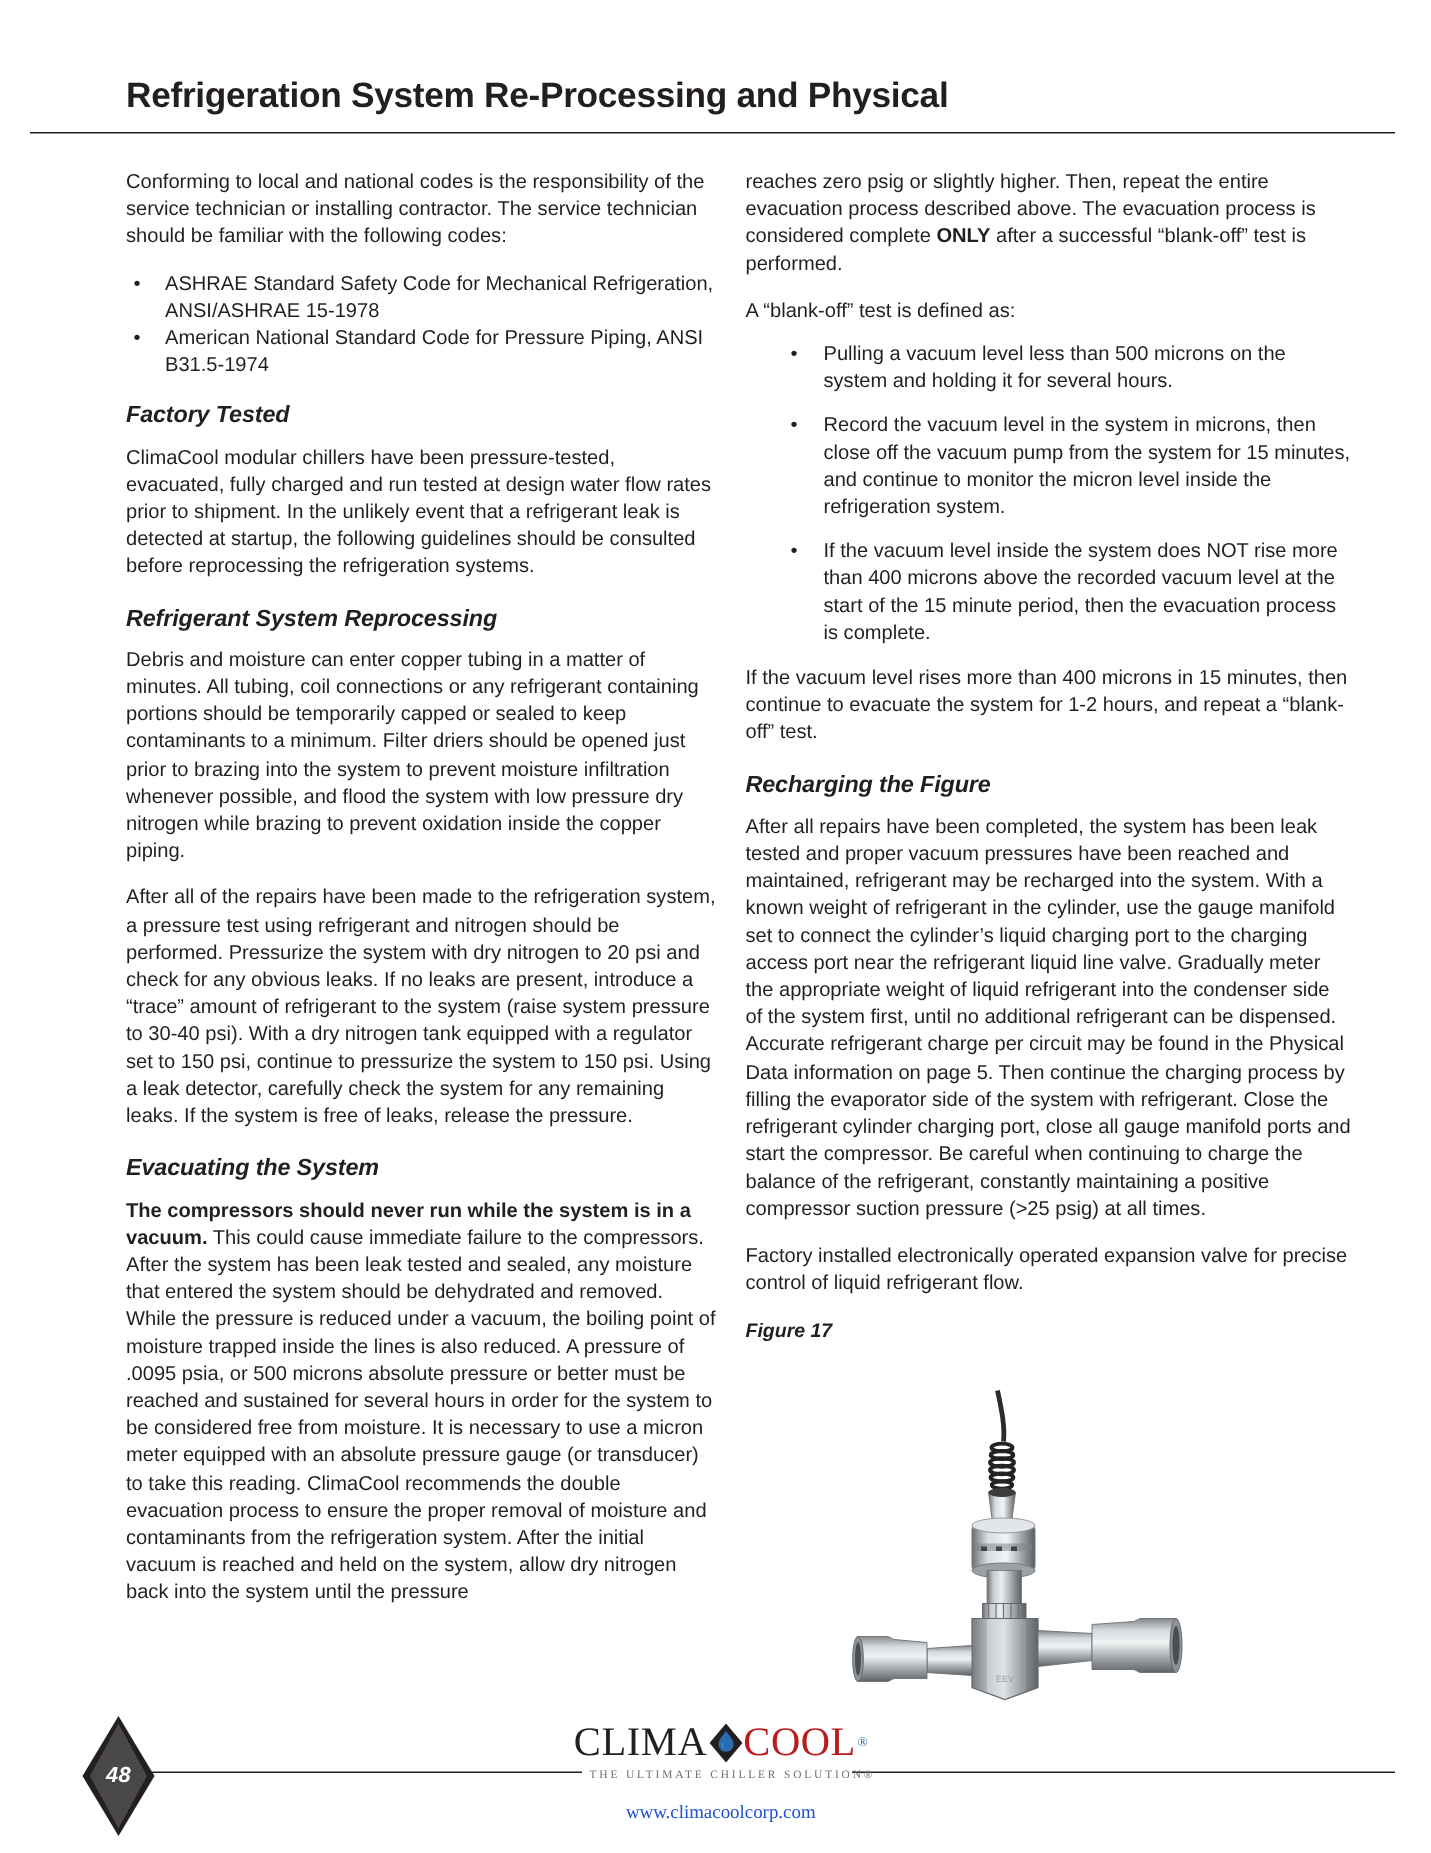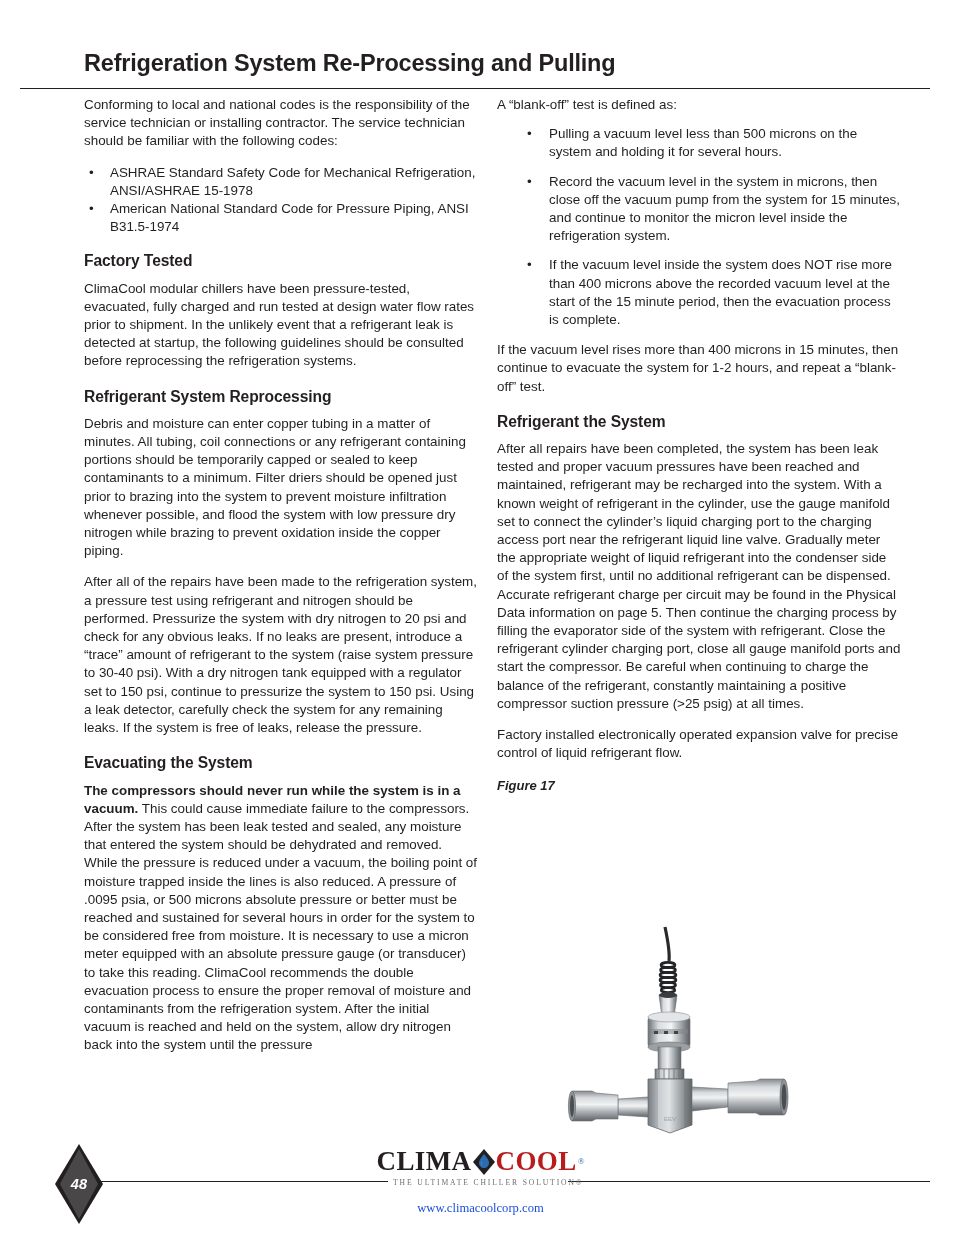--- a/index.html
+++ b/index.html
@@ -31,40 +31,41 @@
     left: 20px;
     top: 88px;
     width: 910px;
     height: 0;
     border-top: 1.4px solid #231f20;
   }
 
   
   .col {
     position: absolute;
-    top: 96px;
+    top: 112px;
     font-size: 13.4px;
     line-height: 18.2px;
     color: #231f20;
   }
   .col-left  { left: 84px;  width: 394px; }
   .col-right { left: 497px; width: 404px; }
 
   p.body {
     margin: 0 0 13px 0;
     text-align: left;
   }
   p.body.tight { margin-bottom: 11px; }
 
   h2.section {
     font-size: 15.6px;
     font-weight: bold;
     margin: 17px 0 9px 0;
     letter-spacing: -0.1px;
     color: #231f20;
+    font-style: italic;
   }
   h2.section.first { margin-top: 16px; }
 
   
   ul.bullets {
     list-style: none;
     margin: 0 0 12px 0;
     padding: 0;
   }
   ul.bullets li {
@@ -147,21 +148,21 @@
   }
   .logo-main {
     display: flex;
     align-items: center;
     justify-content: center;
     line-height: 1;
   }
   .logo-clima, .logo-cool {
     font-family: "Liberation Serif", serif;
     font-size: 27px;
-    font-weight: bold;
+    font-weight: normal;
     letter-spacing: 0.4px;
   }
   .logo-clima { color: #231f20; }
   .logo-cool  { color: #b91c1c; }
   .logo-reg {
     font-family: "Liberation Serif", serif;
     font-size: 9px;
     color: #2a6cb0;
     vertical-align: super;
     margin-left: 1px;
@@ -184,21 +185,21 @@
     font-family: "Liberation Serif", serif;
     font-size: 12.6px;
     color: #1d4ed8;
     margin-top: 14px;
     white-space: nowrap;
   }
 </style>
 </head>
 <body>
 
-<div class="page-title">Refrigeration System Re-Processing and Pulling</div>
+<div class="page-title">Refrigeration System Re-Processing and Physical</div>
 <div class="title-rule"></div>
 
 <div class="col col-left">
 
   <p class="body">Conforming to local and national codes is the responsibility of the service technician or installing contractor. The service technician should be familiar with the following codes:</p>
 
   <ul class="bullets">
     <li>
       <span class="dot">•</span>
       <span>ASHRAE Standard Safety Code for Mechanical Refrigeration, ANSI/ASHRAE 15-1978</span>
@@ -216,41 +217,42 @@
   <p class="body">Debris and moisture can enter copper tubing in a matter of minutes. All tubing, coil connections or any refrigerant containing portions should be temporarily capped or sealed to keep contaminants to a minimum. Filter driers should be opened just prior to brazing into the system to prevent moisture infiltration whenever possible, and flood the system with low pressure dry nitrogen while brazing to prevent oxidation inside the copper piping.</p>
   <p class="body">After all of the repairs have been made to the refrigeration system, a pressure test using refrigerant and nitrogen should be performed. Pressurize the system with dry nitrogen to 20 psi and check for any obvious leaks. If no leaks are present, introduce a “trace” amount of refrigerant to the system (raise system pressure to 30-40 psi). With a dry nitrogen tank equipped with a regulator set to 150 psi, continue to pressurize the system to 150 psi. Using a leak detector, carefully check the system for any remaining leaks. If the system is free of leaks, release the pressure.</p>
 
   <h2 class="section">Evacuating the System</h2>
   <p class="body"><strong>The compressors should never run while the system is in a vacuum.</strong><span> This could cause immediate failure to the compressors. After the system has been leak tested and sealed, any moisture that entered the system should be dehydrated and removed. While the pressure is reduced under a vacuum, the boiling point of moisture trapped inside the lines is also reduced. A pressure of .0095 psia, or 500 microns absolute pressure or better must be reached and sustained for several hours in order for the system to be considered free from moisture. It is necessary to use a micron meter equipped with an absolute pressure gauge (or transducer) to take this reading. ClimaCool recommends the double evacuation process to ensure the proper removal of moisture and contaminants from the refrigeration system. After the initial vacuum is reached and held on the system, allow dry nitrogen back into the system until the pressure</span></p>
 
 </div>
 
 <div class="col col-right">
 
+  <p class="body"><span>reaches zero psig or slightly higher. Then, repeat the entire evacuation process described above. The evacuation process is considered complete </span><strong>ONLY</strong><span> after a successful “blank-off” test is performed.</span></p>
 
   <p class="body tight">A “blank-off” test is defined as:</p>
 
   <ul class="bullets indented">
     <li>
       <span class="dot">•</span>
       <span>Pulling a vacuum level less than 500 microns on the system and holding it for several hours.</span>
     </li>
     <li>
       <span class="dot">•</span>
       <span>Record the vacuum level in the system in microns, then close off the vacuum pump from the system for 15 minutes, and continue to monitor the micron level inside the refrigeration system.</span>
     </li>
     <li>
       <span class="dot">•</span>
       <span>If the vacuum level inside the system does NOT rise more than 400 microns above the recorded vacuum level at the start of the 15 minute period, then the evacuation process is complete.</span>
     </li>
   </ul>
 
   <p class="body">If the vacuum level rises more than 400 microns in 15 minutes, then continue to evacuate the system for 1-2 hours, and repeat a “blank-off” test.</p>
 
-  <h2 class="section">Refrigerant the System</h2>
+  <h2 class="section">Recharging the Figure</h2>
   <p class="body">After all repairs have been completed, the system has been leak tested and proper vacuum pressures have been reached and maintained, refrigerant may be recharged into the system. With a known weight of refrigerant in the cylinder, use the gauge manifold set to connect the cylinder’s liquid charging port to the charging access port near the refrigerant liquid line valve. Gradually meter the appropriate weight of liquid refrigerant into the condenser side of the system first, until no additional refrigerant can be dispensed. Accurate refrigerant charge per circuit may be found in the Physical Data information on page 5. Then continue the charging process by filling the evaporator side of the system with refrigerant. Close the refrigerant cylinder charging port, close all gauge manifold ports and start the compressor. Be careful when continuing to charge the balance of the refrigerant, constantly maintaining a positive compressor suction pressure (&gt;25 psig) at all times.</p>
 
   <p class="body">Factory installed electronically operated expansion valve for precise control of liquid refrigerant flow.</p>
 
   <p class="figure-label">Figure 17</p>
 
 </div>
 
 <div class="figure-box">
   <svg width="240" height="215" viewBox="0 0 240 215" xmlns="http://www.w3.org/2000/svg">

